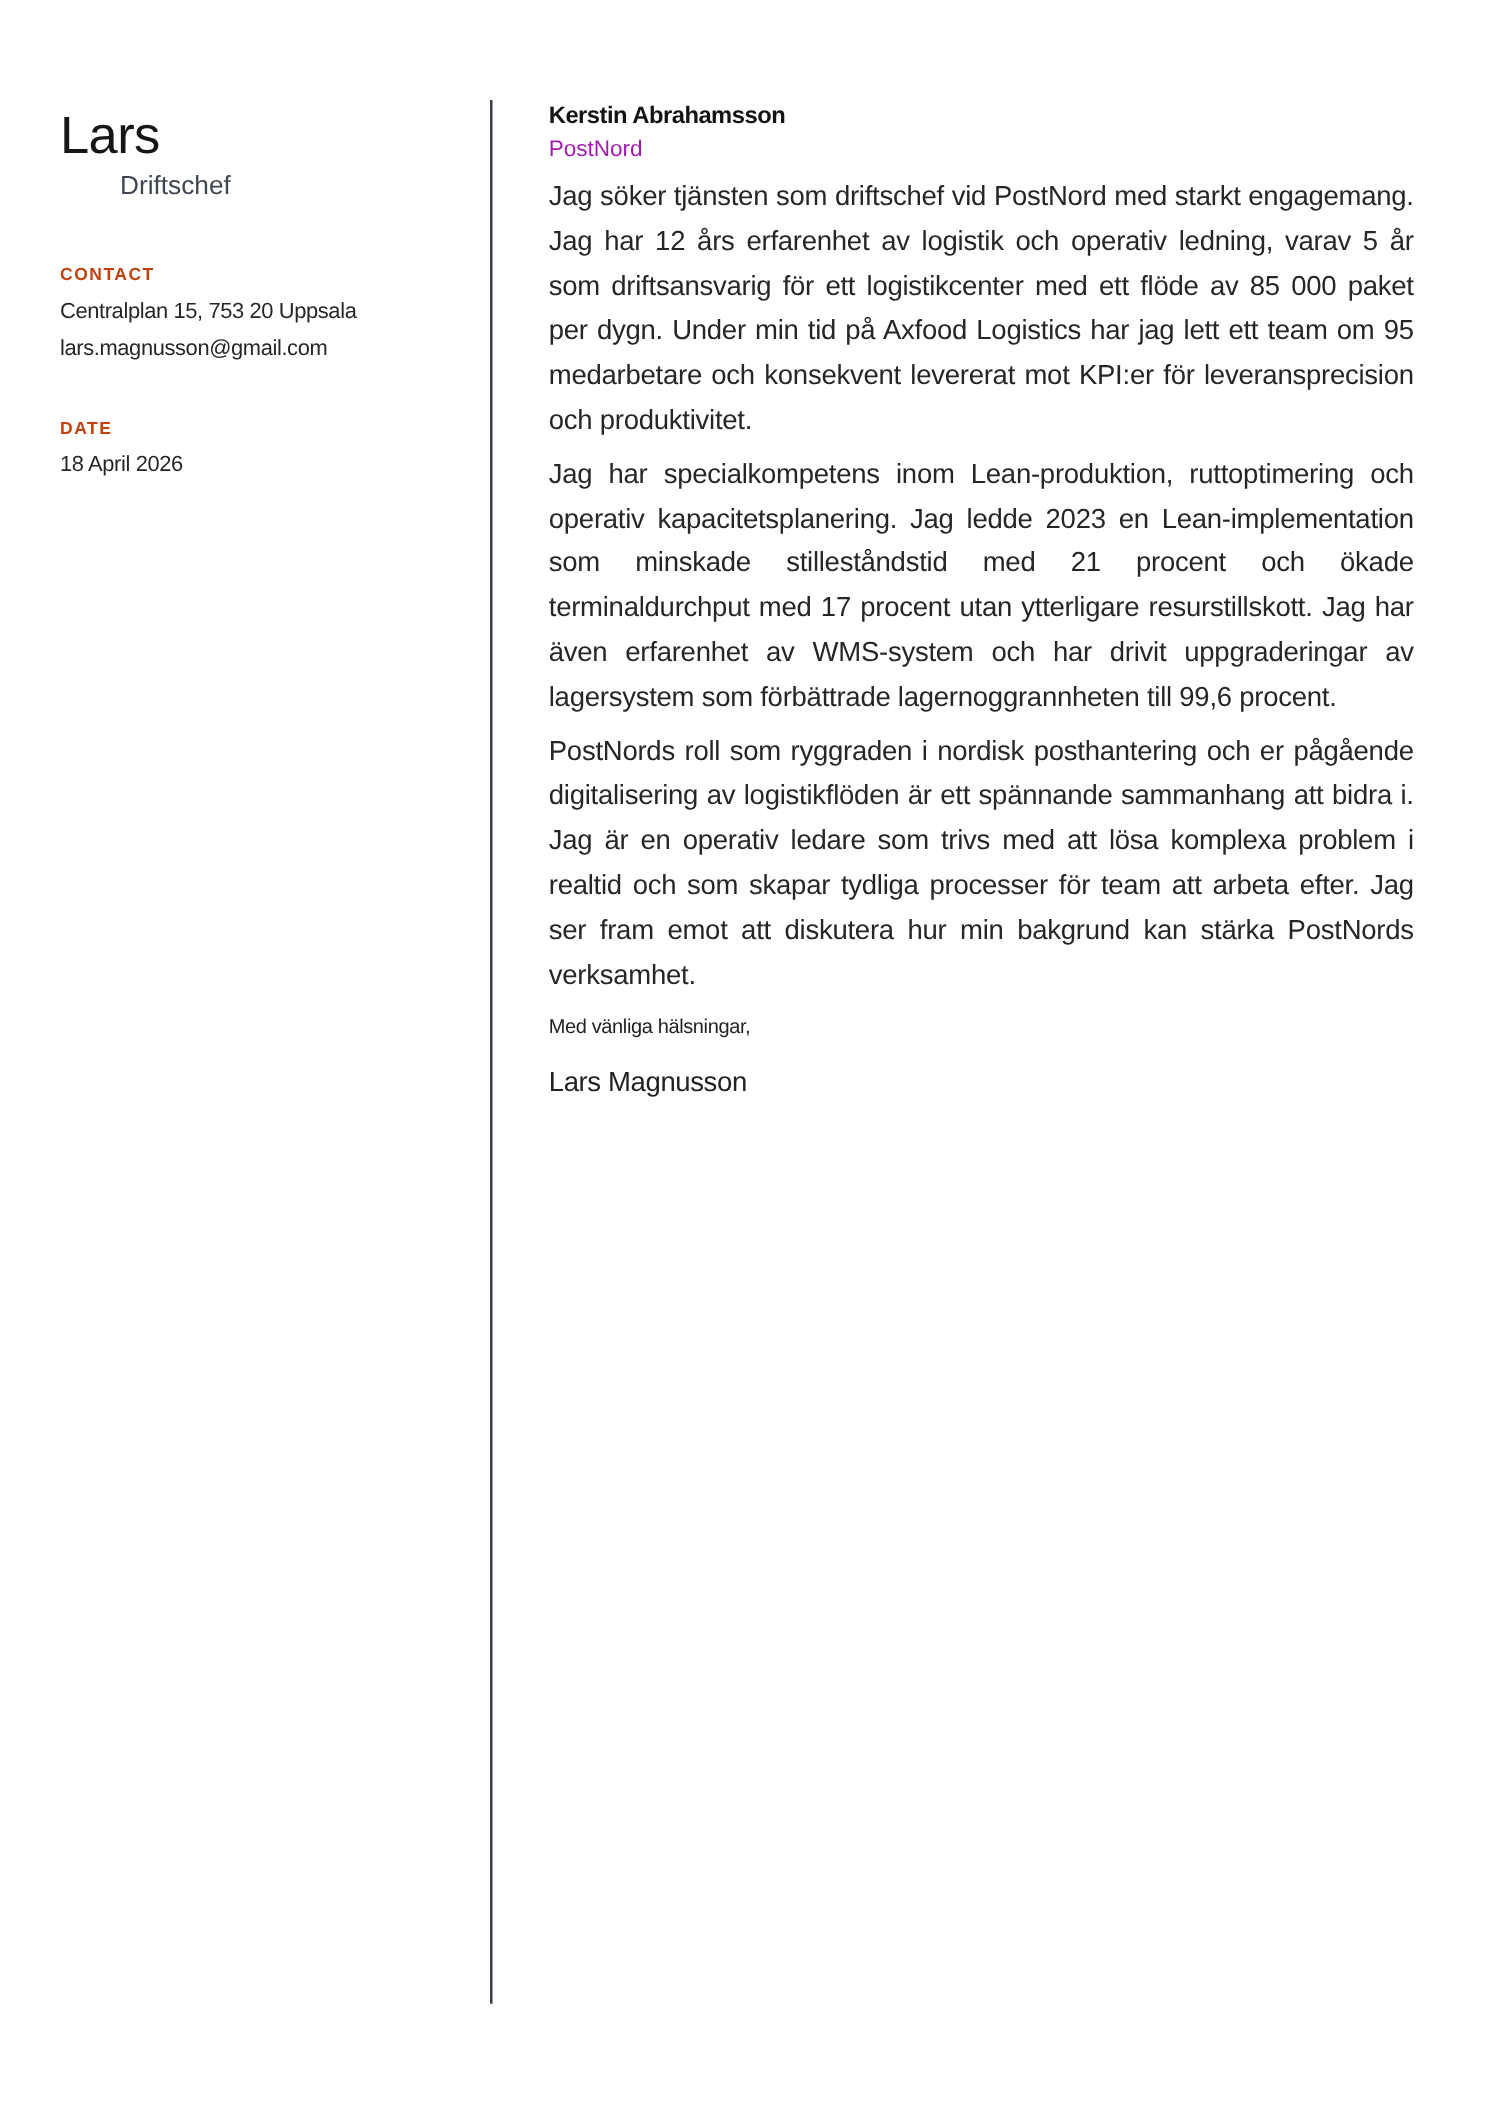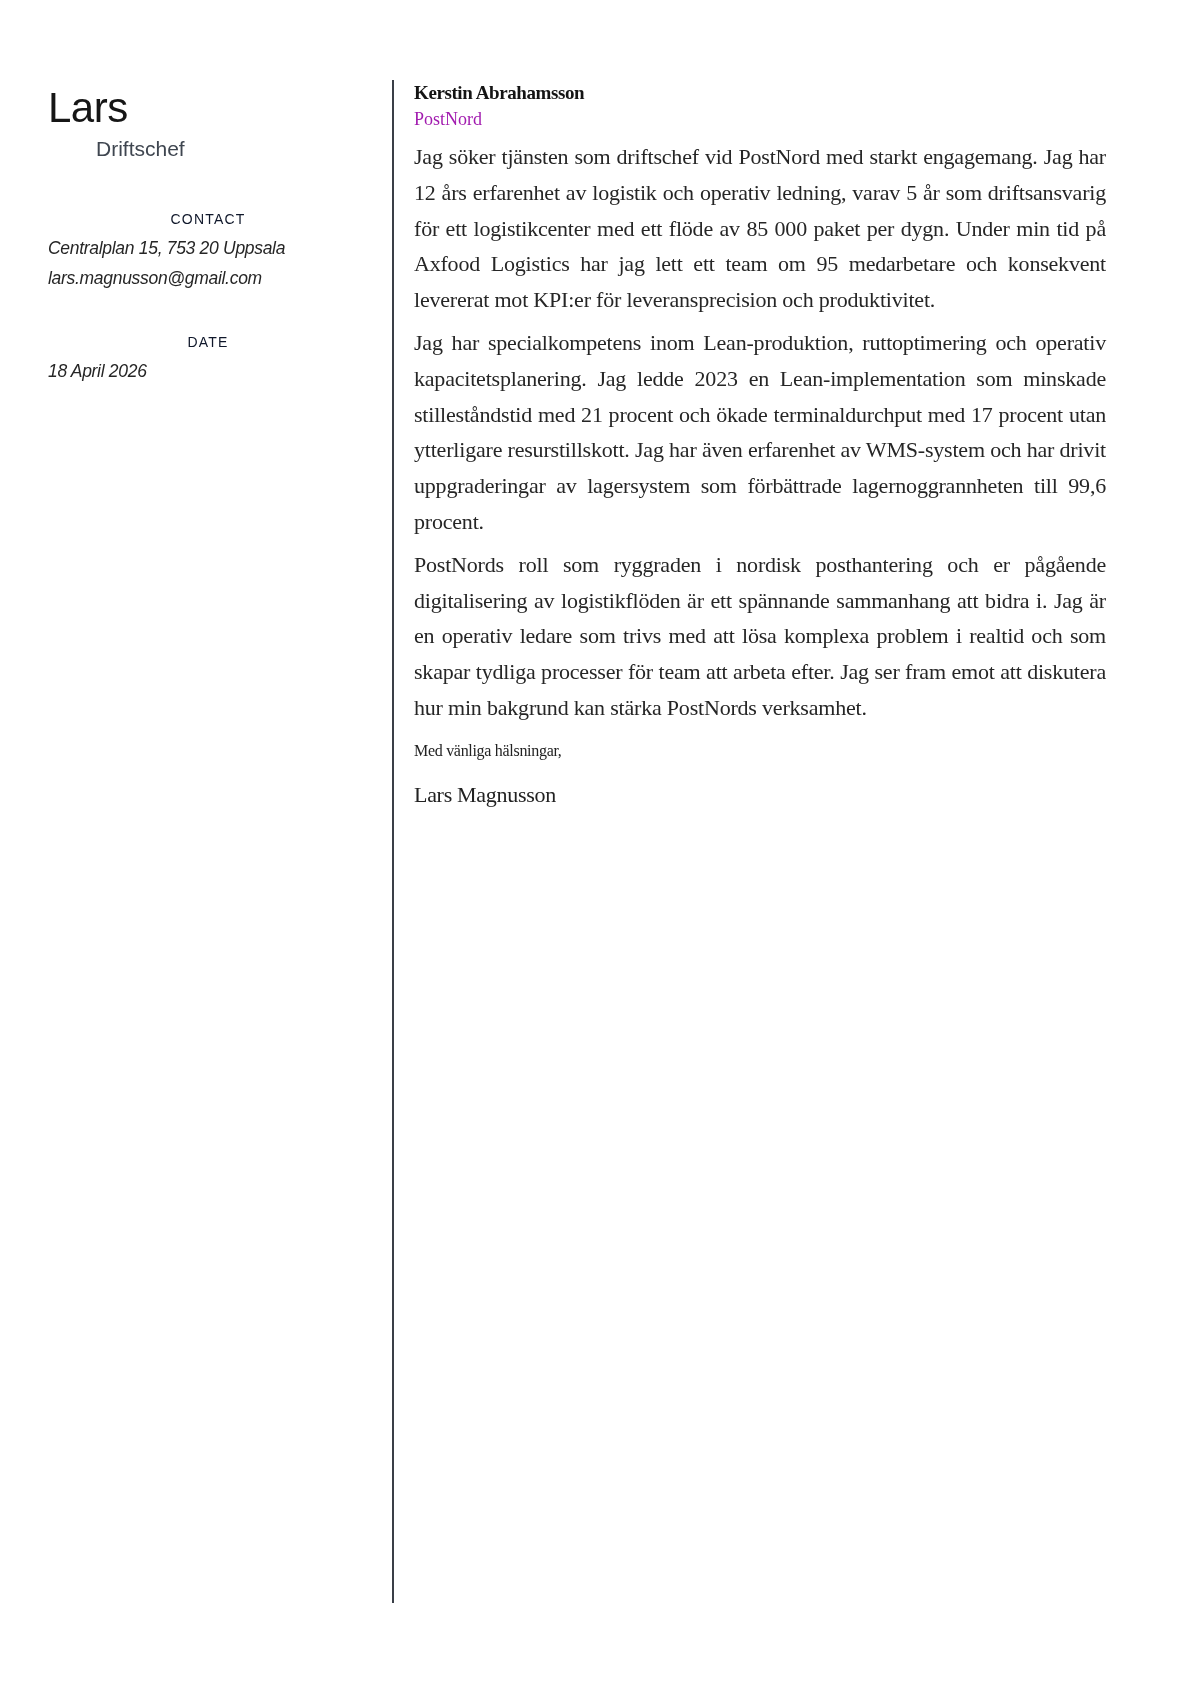--- a/index.html
+++ b/index.html
@@ -14,32 +14,32 @@
     .name {
       font-size: 42px; font-weight: 400; line-height: 48px; color: #161616;
       letter-spacing: -0.5px; margin: 0;
     }
     .role {
       font-size: 21px; color: #3f4650; margin-top: 4px; line-height: 26px; margin-left: 48px;
     }
     .section { margin-top: 48px; }
     .section.date { margin-top: 40px; }
     .label {
-      font-size: 14px; font-weight: 400; letter-spacing: 1.2px; color: #0f172a;
-      text-transform: uppercase; line-height: 18px; margin-bottom: 6px; text-align: center;
+      font-size: 14px; font-weight: 700; letter-spacing: 1.2px; color: #c2410c;
+      text-transform: uppercase; line-height: 18px; margin-bottom: 6px;
     }
     .info {
-      font-size: 17.5px; color: #262626; line-height: 29.5px; letter-spacing: -0.3px; font-style: italic;
+      font-size: 17.5px; color: #262626; line-height: 29.5px; letter-spacing: -0.3px;
     }
     .divider {
       position: absolute; left: 392px; top: 80px; width: 2px; height: 1523px;
       background: #3a3f47;
     }
     .main {
-      position: absolute; left: 414px; top: 80px; width: 692px; font-family: Liberation Serif, serif;
+      position: absolute; left: 439px; top: 80px; width: 692px;
     }
     .recipient-name {
       font-size: 19px; font-weight: 700; color: #141414; line-height: 26px; letter-spacing: -0.4px;
     }
     .recipient-company {
       font-size: 18px; color: #a21caf; line-height: 26px;
     }
     .greeting {
       margin-top: 34px; font-size: 22px; line-height: 36px; color: #222; letter-spacing: -0.4px;
     }

